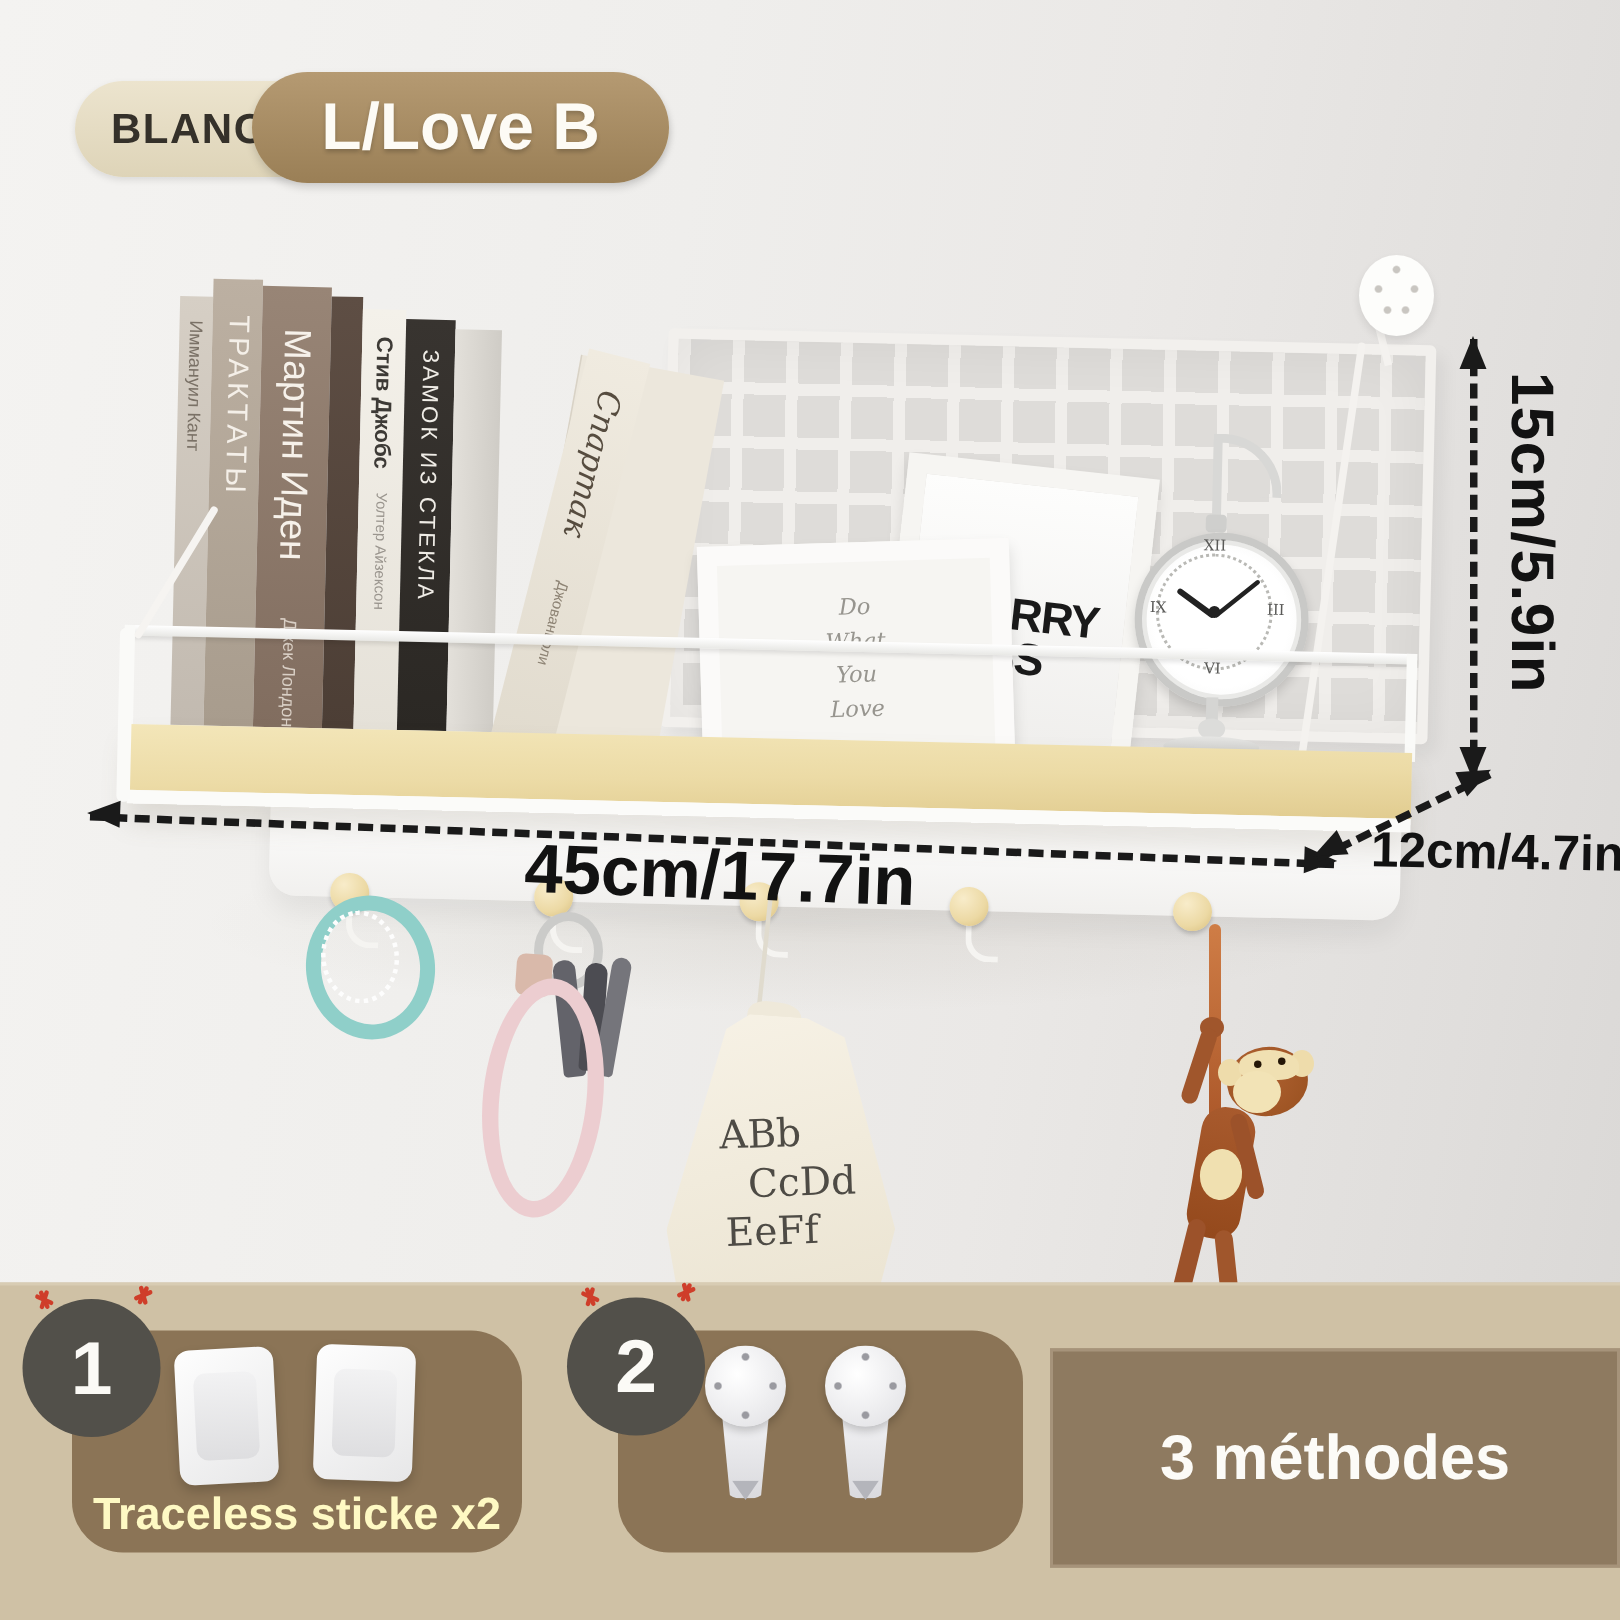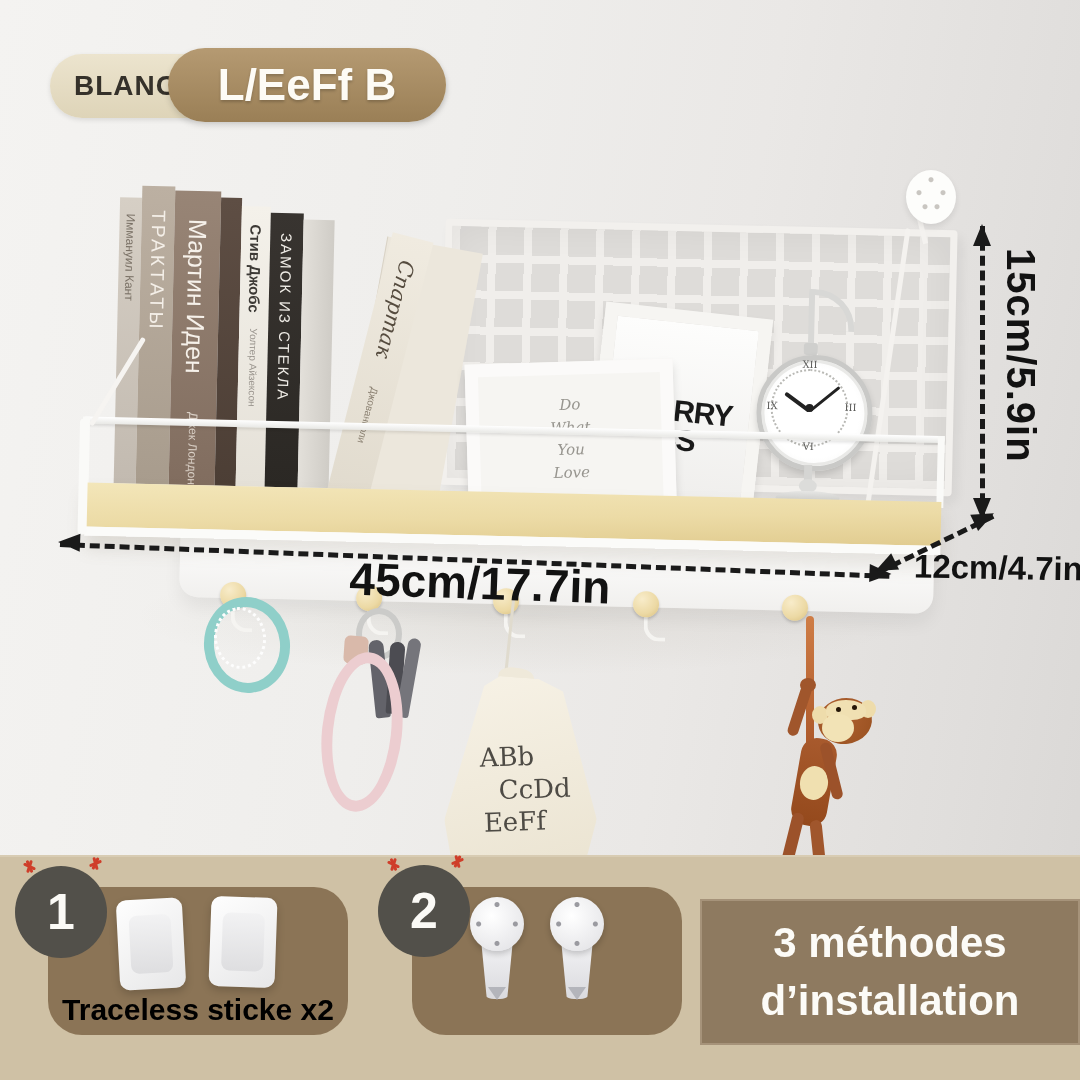--- a/index.html
+++ b/index.html
@@ -185,21 +185,21 @@
   .label-h{left:998px;top:248px;height:310px;writing-mode:vertical-rl;font-size:40px;letter-spacing:1px;}
   .label-d{left:914px;top:549px;font-size:33px;transform:rotate(1deg);}
 
   
   .band{left:0;top:855px;width:1080px;height:225px;background:#cfc1a5;z-index:20;
     border-top:2px solid #d8ccb3;}
   .method-card{top:887px;height:148px;border-radius:34px;background:#8b7456;z-index:21;}
   .card1{left:48px;width:300px;}
   .card2{left:412px;width:270px;}
   .method-label{position:absolute;bottom:8px;left:0;width:100%;text-align:center;
-    font-size:30px;font-weight:bold;color:#000000;}
+    font-size:30px;font-weight:bold;color:#fef9c3;}
   .num-circle{width:92px;height:92px;border-radius:50%;background:#52504a;z-index:22;text-align:center;}
   .num-circle span{line-height:92px;font-size:50px;font-weight:bold;color:#fbfaf6;}
   .circle1{left:15px;top:866px;}
   .circle2{left:378px;top:865px;}
   .spark{width:3px;height:13px;background:#cf3e2a;border-radius:2px;z-index:21;}
   .spark::before,.spark::after{content:"";position:absolute;inset:0;background:inherit;border-radius:2px;}
   .spark::before{transform:rotate(42deg);}
   .spark::after{transform:rotate(-42deg);}
   .sticker{position:absolute;width:66px;height:90px;border-radius:10px;
     background:linear-gradient(145deg,#fefefe,#e7e7e8);box-shadow:0 4px 8px rgba(0,0,0,.18);}
@@ -376,21 +376,21 @@
     <div class="ah ah-right"></div>
   </div>
   <div class="abs dim dim-label label-w">45cm/17.7in</div>
   <div class="abs dim dim-label label-h">15cm/5.9in</div>
   <div class="abs dim dim-label label-d">12cm/4.7in</div>
 
   <div class="abs badge-beige">
     <span>BLANC</span>
   </div>
   <div class="abs badge-brown">
-    <span>L/EeFf B</span>
+    <span>L/Love B</span>
   </div>
 
   <div class="abs band"></div>
 
   <div class="abs method-card card1">
     <div class="sticker st1">
         <div class="inner"></div>
       </div>
     <div class="sticker st2">
         <div class="inner"></div>
@@ -416,16 +416,15 @@
     </div>
   </div>
   <div class="abs num-circle circle2">
     <span>2</span>
   </div>
   <div class="abs spark" style="left:392px;top:858px;transform:rotate(-24deg);"></div>
   <div class="abs spark" style="left:456px;top:855px;transform:rotate(26deg);"></div>
 
   <div class="abs note-block">
     <span>3 méthodes</span>
-    <span>d’installation</span>
   </div>
 
 </div>
 
 </body></html>

